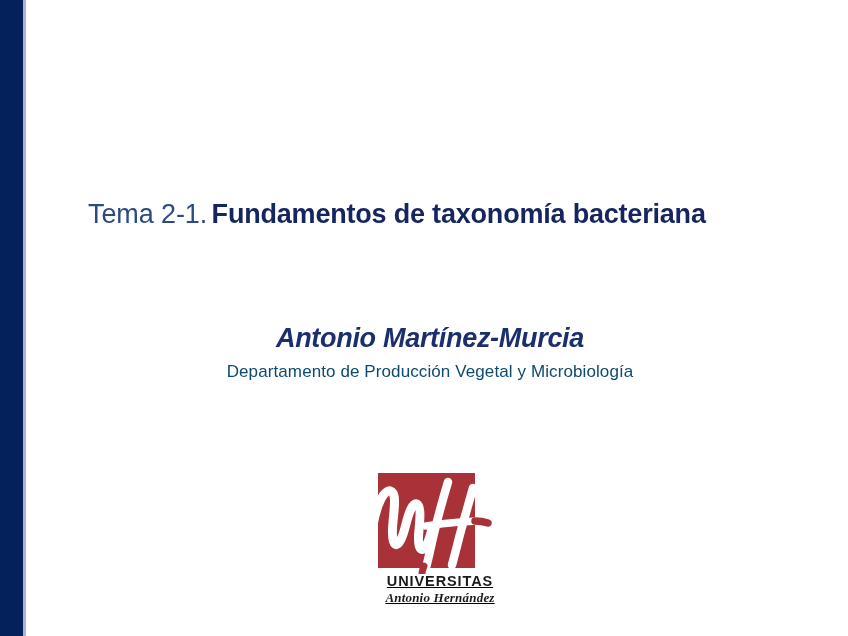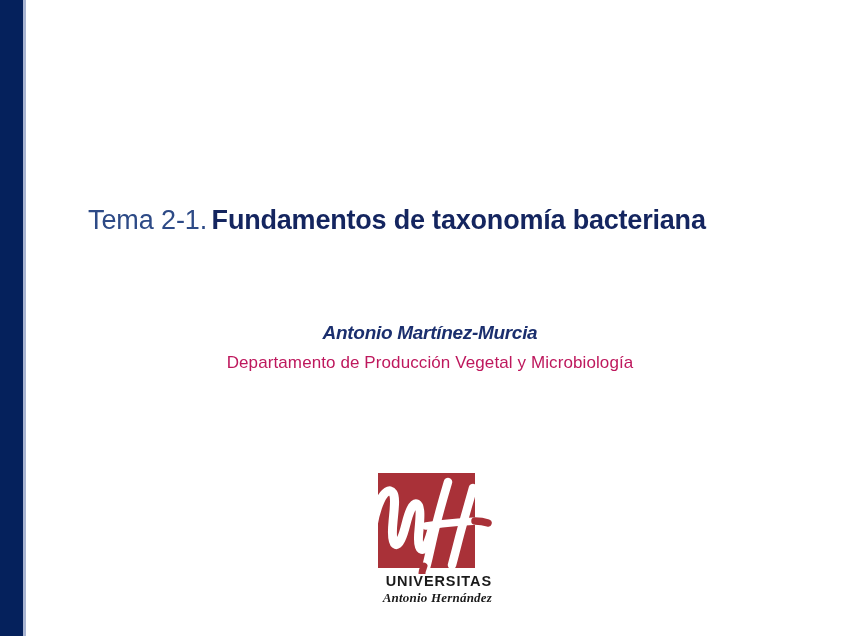--- a/index.html
+++ b/index.html
@@ -35,21 +35,21 @@
     top: 0;
     width: 3px;
     height: 636px;
     background: #a9b5d2;
   }
 
   
   .title-row {
     position: absolute;
     left: 88px;
-    top: 205px;
+    top: 199px;
     white-space: nowrap;
     line-height: 1.15;
   }
   .title-prefix {
     font-family: "Liberation Sans", sans-serif;
     font-size: 27px;
     font-weight: 400;
     color: #2d4a86;
     letter-spacing: -0.1px;
   }
@@ -64,21 +64,21 @@
   
   .author-block {
     position: absolute;
     left: 0;
     top: 322px;
     width: 848px;
     text-align: center;
   }
   .author-name {
     font-family: "Liberation Sans", sans-serif;
-    font-size: 19px;
+    font-size: 27px;
     font-weight: 700;
     font-style: italic;
     color: #1b2f6e;
     letter-spacing: -0.3px;
     line-height: 1.2;
     
     padding-left: 12px;
   }
   .author-dept {
     font-family: "Liberation Sans", sans-serif;
@@ -102,24 +102,25 @@
   .logo-mark {
     position: relative;
     width: 136px;
     height: 108px;
   }
   .logo-mark svg {
     display: block;
   }
   .logo-text {
     position: absolute;
-    left: 0;
+    left: 16px;
     top: 108px;
     width: 136px;
-    text-align: right;
+    text-align: center;
+    text-decoration: underline;
   }
   .logo-universitas {
     font-family: "Liberation Sans", sans-serif;
     font-size: 14.5px;
     font-weight: 700;
     letter-spacing: 0.9px;
     color: #1a1a1a;
     line-height: 1.1;
   }
   .logo-miguel {
@@ -140,21 +141,21 @@
 
   <div class="left-bar" style="background: rgb(5, 33, 92);"></div>
   <div class="left-bar-line" style="background: rgb(169, 181, 210);"></div>
 
   <div class="title-row">
     <span class="title-prefix" style="color: rgb(45, 74, 134);">Tema 2-1.</span><span>&nbsp;</span><span class="title-main" style="color: rgb(20, 37, 95);">Fundamentos de taxonomía bacteriana</span>
   </div>
 
   <div class="author-block">
     <div class="author-name" style="color: rgb(27, 47, 110);">Antonio Martínez-Murcia</div>
-    <div class="author-dept" style="color: #be185d;">Departamento de Producción Vegetal y Microbiología</div>
+    <div class="author-dept" style="color: #0c4a6e;">Departamento de Producción Vegetal y Microbiología</div>
   </div>
 
   <div class="logo">
 
     <div class="logo-mark">
       <svg width="136" height="108" viewBox="0 0 136 108" xmlns="http://www.w3.org/2000/svg" aria-label="UMH monogram">
 
         <rect id="logoSquare" x="22" y="7" width="97" height="95" fill="#a93138"></rect>
 
         <path d="M15 86

